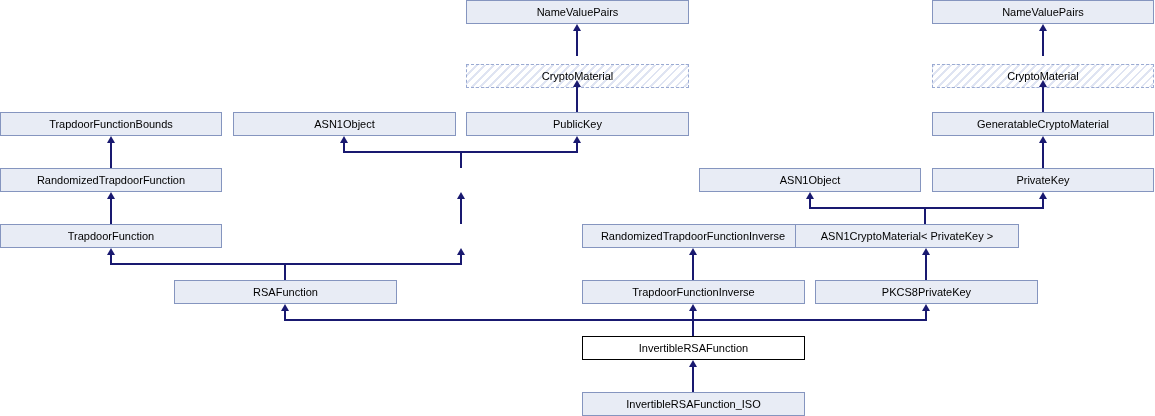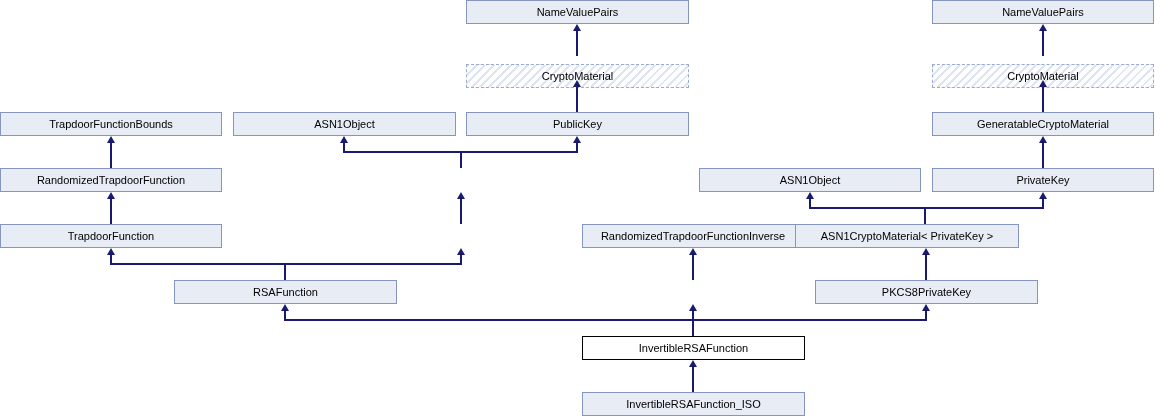--- a/index.html
+++ b/index.html
@@ -62,20 +62,21 @@
 
   <div class="node" style="left:0;top:168px;width:222px">RandomizedTrapdoorFunction</div>
   <div class="node" style="left:699px;top:168px;width:222px">ASN1Object</div>
   <div class="node" style="left:932px;top:168px;width:222px">PrivateKey</div>
 
   <div class="node" style="left:0;top:224px;width:222px">TrapdoorFunction</div>
   <div class="node" style="left:582px;top:224px;width:222px">RandomizedTrapdoorFunctionInverse</div>
   <div class="node" style="left:795px;top:224px;width:224px">ASN1CryptoMaterial&lt; PrivateKey &gt;</div>
 
   <div class="node" style="left:174px;top:280px;width:223px">RSAFunction</div>
+  <div class="node" style="left:582px;top:280px;width:223px">TrapdoorFunctionInverse</div>
   <div class="node" style="left:815px;top:280px;width:223px">PKCS8PrivateKey</div>
 
   <div class="node current" style="left:582px;top:336px;width:223px">InvertibleRSAFunction</div>
 
   <div class="node" style="left:582px;top:392px;width:223px">InvertibleRSAFunction_ISO</div>
 
   <div class="edge">
     <span class="ah" style="left:573px;top:24px"></span>
     <span class="vl" style="left:576px;top:29px;height:27px"></span>
   </div>

